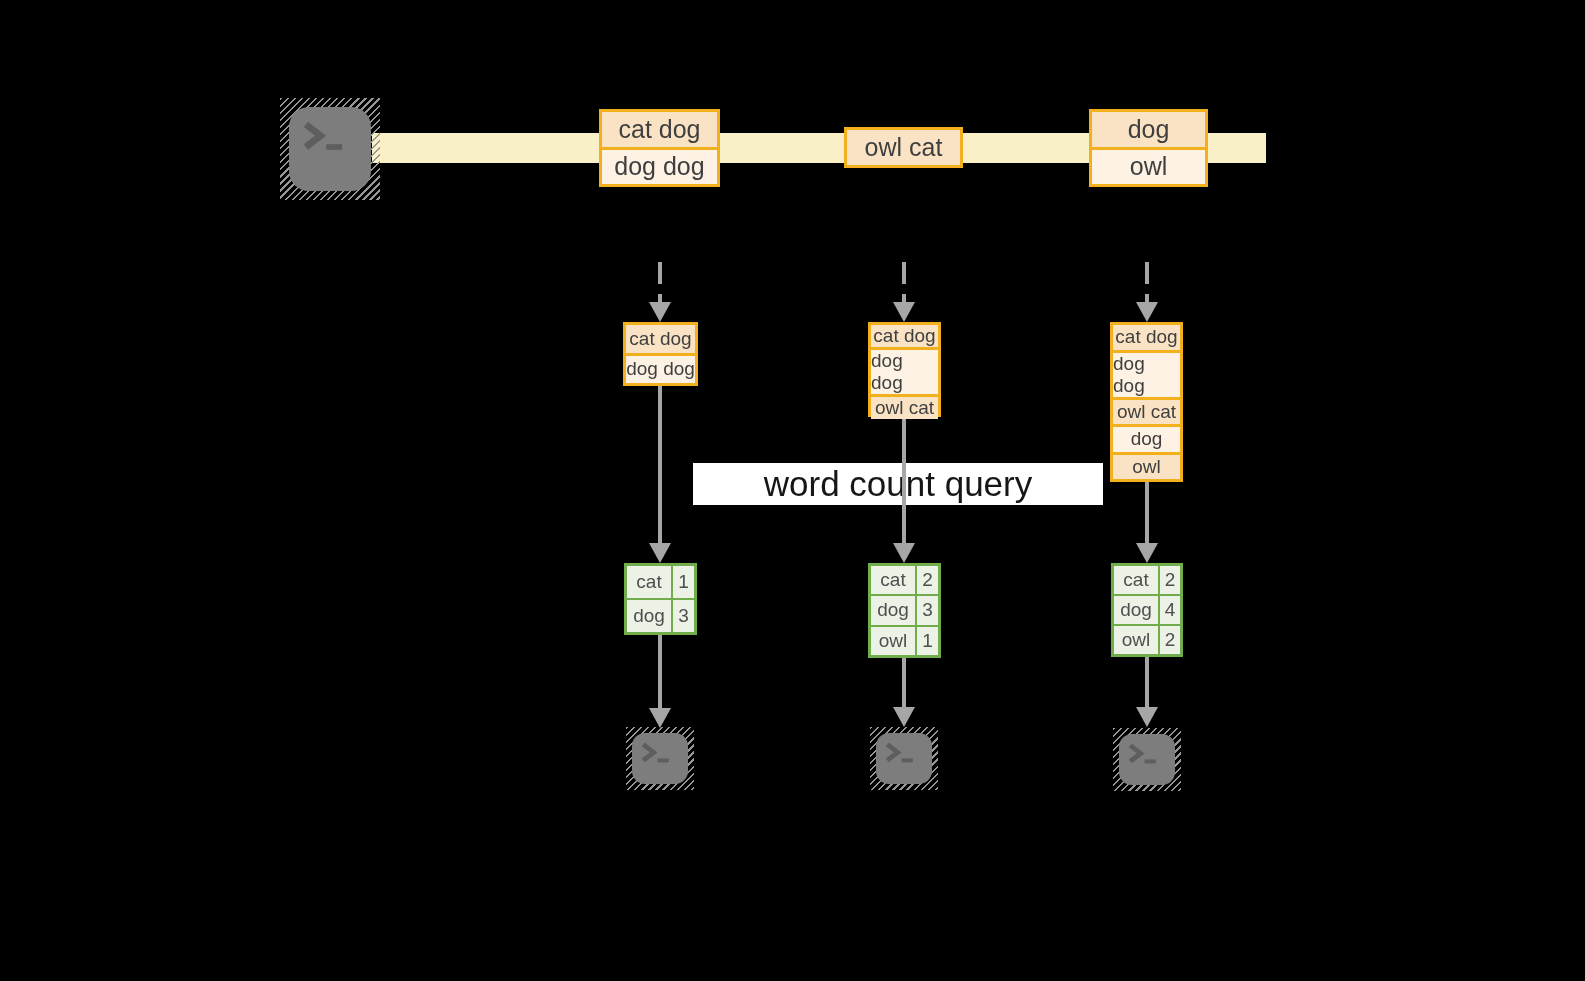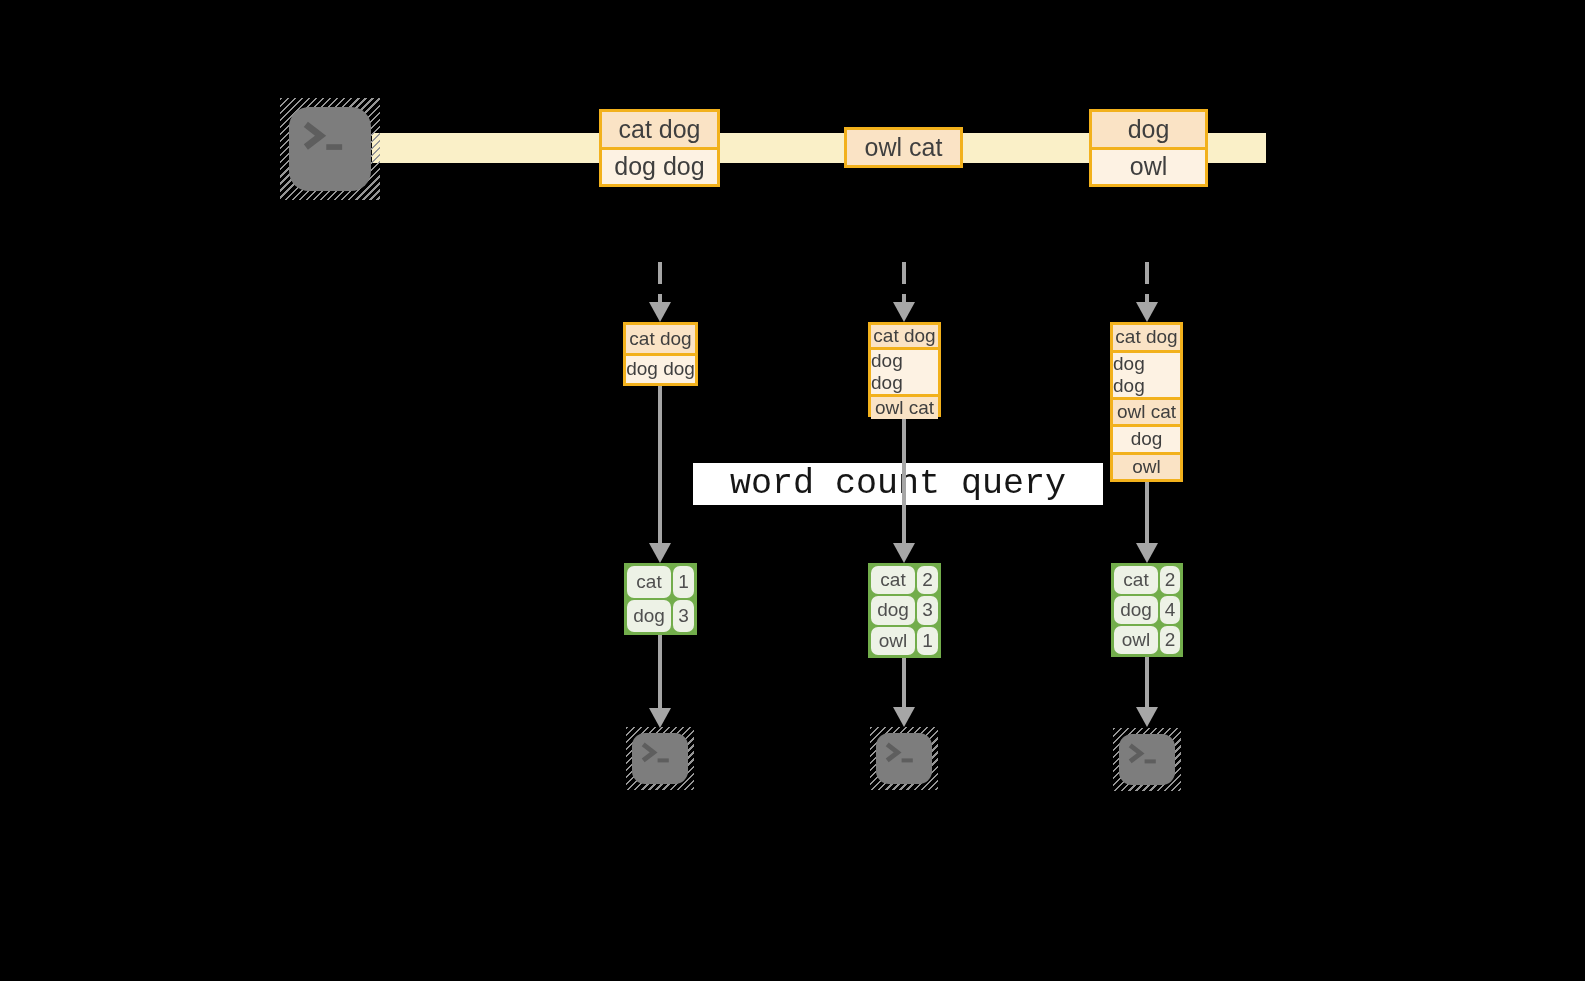--- a/index.html
+++ b/index.html
@@ -40,34 +40,34 @@
   .row.dark  { background:var(--peach-dark,#FAE3C5); }
   .row.light { background:var(--peach-light,#FDF2E3); }
   .batch .row { font-size:25px; }
   .state .row { font-size:19px; }
 
   
   .gtable { position:absolute; border:3px solid var(--green,#72AD4B);
     background:var(--green,#72AD4B); display:grid; gap:2px;
     grid-template-columns:44px 1fr; box-sizing:border-box; z-index:4; }
   .gtable .cell { background:var(--green-fill,#EDF2E6); display:flex;
-    align-items:center; justify-content:center; font-size:19px; color:#4f4f4f;border-radius:7px; }
+    align-items:center; justify-content:center; font-size:19px; color:#4f4f4f; }
 
   
   .vline { position:absolute; width:4px; background:var(--gray,#A6A6A6); z-index:3; }
   .dline { position:absolute; width:4px; z-index:3;
     background:repeating-linear-gradient(to bottom, var(--gray,#A6A6A6) 0 22px, transparent 22px 32px); }
   .ahead { position:absolute; width:0; height:0;
     border-left:11px solid transparent; border-right:11px solid transparent;
     border-top:20px solid var(--gray,#A6A6A6); z-index:3; }
 
   
   .query-label { position:absolute; left:693px; top:463px; width:410px; height:42px;
     background:#ffffff; display:flex; align-items:center; justify-content:center;
-    font-size:35px; color:#161616; z-index:2;font-family:Liberation Mono, monospace; }
+    font-size:35px; color:#161616; z-index:2; }
 </style>
 </head>
 <body>
 
 <div class="canvas">
 
   <div class="band"></div>
   <div class="band-head"></div>
 
   <div class="terminal term-src">

